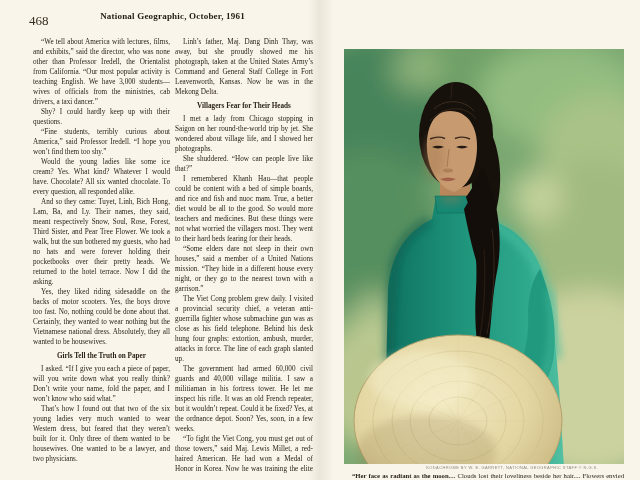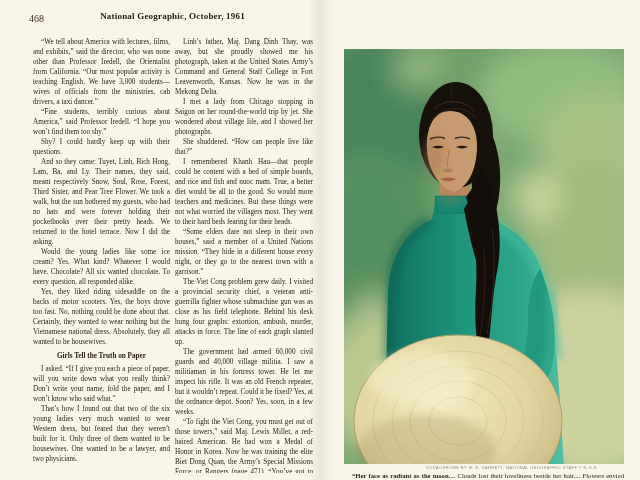--- a/index.html
+++ b/index.html
@@ -4,21 +4,21 @@
 <style>
   html,body{margin:0;padding:0;background:#e8e4d8;}
   .spread{position:relative;width:640px;height:480px;background:#f9f5ea;overflow:hidden;
           font-family:"Liberation Serif", serif;color:#2a241c;}
   
   .page{position:absolute;top:0;height:480px;}
   .page.left{left:0;width:320px;}
   .page.right{left:320px;width:320px;margin-top:32px;}
   .gutter{position:absolute;left:308px;top:0;width:26px;height:480px;
           background:linear-gradient(to right, rgba(0,0,0,0), rgba(60,50,30,.08) 45%, rgba(0,0,0,0));}
-  .pgnum{font-size:10px;color:#33291d;}
+  .pgnum{font-size:13px;color:#33291d;}
   .left-num{position:absolute;left:29px;top:13px;}
   .running-head{position:absolute;left:33px;top:11px;width:279px;text-align:center;
                 font-weight:bold;font-size:9px;letter-spacing:.2px;color:#241d14;}
   .col{position:absolute;top:37px;height:436px;overflow:hidden;
        font-size:7.2px;line-height:10px;text-align:justify;color:#2b2318;}
   .col1{left:33px;width:137px;}
   .col2{left:175px;width:138px;}
   .col p{margin:0;text-indent:8px;}
   .col h3{margin:4px 0 3px 0;text-align:center;font-size:7.2px;font-weight:bold;text-indent:0;}
   
@@ -34,31 +34,32 @@
 </head>
 <body>
 
 <div class="spread">
 
   <div class="page left">
     <div class="pgnum left-num">468</div>
     <div class="running-head">National Geographic, October, 1961</div>
     <div class="col col1" id="col1">
         <p>“We tell about America with lectures, films, and exhibits,” said the director, who was none other than Professor Iredell, the Orientalist from California. “Our most popular activity is teaching English. We have 3,000 students—wives of officials from the ministries, cab drivers, a taxi dancer.”</p>
+        <p>Shy? I could hardly keep up with their questions.</p>
         <p>“Fine students, terribly curious about America,” said Professor Iredell. “I hope you won’t find them too shy.”</p>
-        <p>Shy? I could hardly keep up with their questions.</p>
+        <p>Would the young ladies like some ice cream? Yes. What kind? Whatever I would have. Chocolate? All six wanted chocolate. To every question, all responded alike.</p>
         <p>And so they came: Tuyet, Linh, Bich Hong, Lam, Ba, and Ly. Their names, they said, meant respectively Snow, Soul, Rose, Forest, Third Sister, and Pear Tree Flower. We took a walk, but the sun bothered my guests, who had no hats and were forever holding their pocketbooks over their pretty heads. We returned to the hotel terrace. Now I did the asking.</p>
-        <p>Would the young ladies like some ice cream? Yes. What kind? Whatever I would have. Chocolate? All six wanted chocolate. To every question, all responded alike.</p>
         <p>Yes, they liked riding sidesaddle on the backs of motor scooters. Yes, the boys drove too fast. No, nothing could be done about that. Certainly, they wanted to wear nothing but the Vietnamese national dress. Absolutely, they all wanted to be housewives.</p>
         <h3>Girls Tell the Truth on Paper</h3>
         <p>I asked. “If I give you each a piece of paper, will you write down what you really think? Don’t write your name, fold the paper, and I won’t know who said what.”</p>
         <p>That’s how I found out that two of the six young ladies very much wanted to wear Western dress, but feared that they weren’t built for it. Only three of them wanted to be housewives. One wanted to be a lawyer, and two physicians.</p>
       </div>
     <div class="col col2" id="col2">
         <p>Linh’s father, Maj. Dang Dinh Thay, was away, but she proudly showed me his photograph, taken at the United States Army’s Command and General Staff College in Fort Leavenworth, Kansas. Now he was in the Mekong Delta.</p>
+        <h3>Villagers Fear for Their Heads</h3>
         <p>I met a lady from Chicago stopping in Saigon on her round-the-world trip by jet. She wondered about village life, and I showed her photographs.</p>
         <p>She shuddered. “How can people live like that?”</p>
         <p>I remembered Khanh Hau—that people could be content with a bed of simple boards, and rice and fish and nuoc mam. True, a better diet would be all to the good. So would more teachers and medicines. But these things were not what worried the villagers most. They went to their hard beds fearing for their heads.</p>
         <p>“Some elders dare not sleep in their own houses,” said a member of a United Nations mission. “They hide in a different house every night, or they go to the nearest town with a garrison.”</p>
         <p>The Viet Cong problem grew daily. I visited a provincial security chief, a veteran anti-guerrilla fighter whose submachine gun was as close as his field telephone. Behind his desk hung four graphs: extortion, ambush, murder, attacks in force. The line of each graph slanted up.</p>
         <p>The government had armed 60,000 civil guards and 40,000 village militia. I saw a militiaman in his fortress tower. He let me inspect his rifle. It was an old French repeater, but it wouldn’t repeat. Could it be fixed? Yes, at the ordnance depot. Soon? Yes, soon, in a few weeks.</p>
         <p>“To fight the Viet Cong, you must get out of those towers,” said Maj. Lewis Millet, a red-haired American. He had won a Medal of Honor in Korea. Now he was training the elite Biet Dong Quan, the Army’s Special Missions Force, or Rangers (page 471). “You’ve got to go on patrol. Get them before they get you. And get the villagers on your side!”</p>
       </div>
   </div>
 

